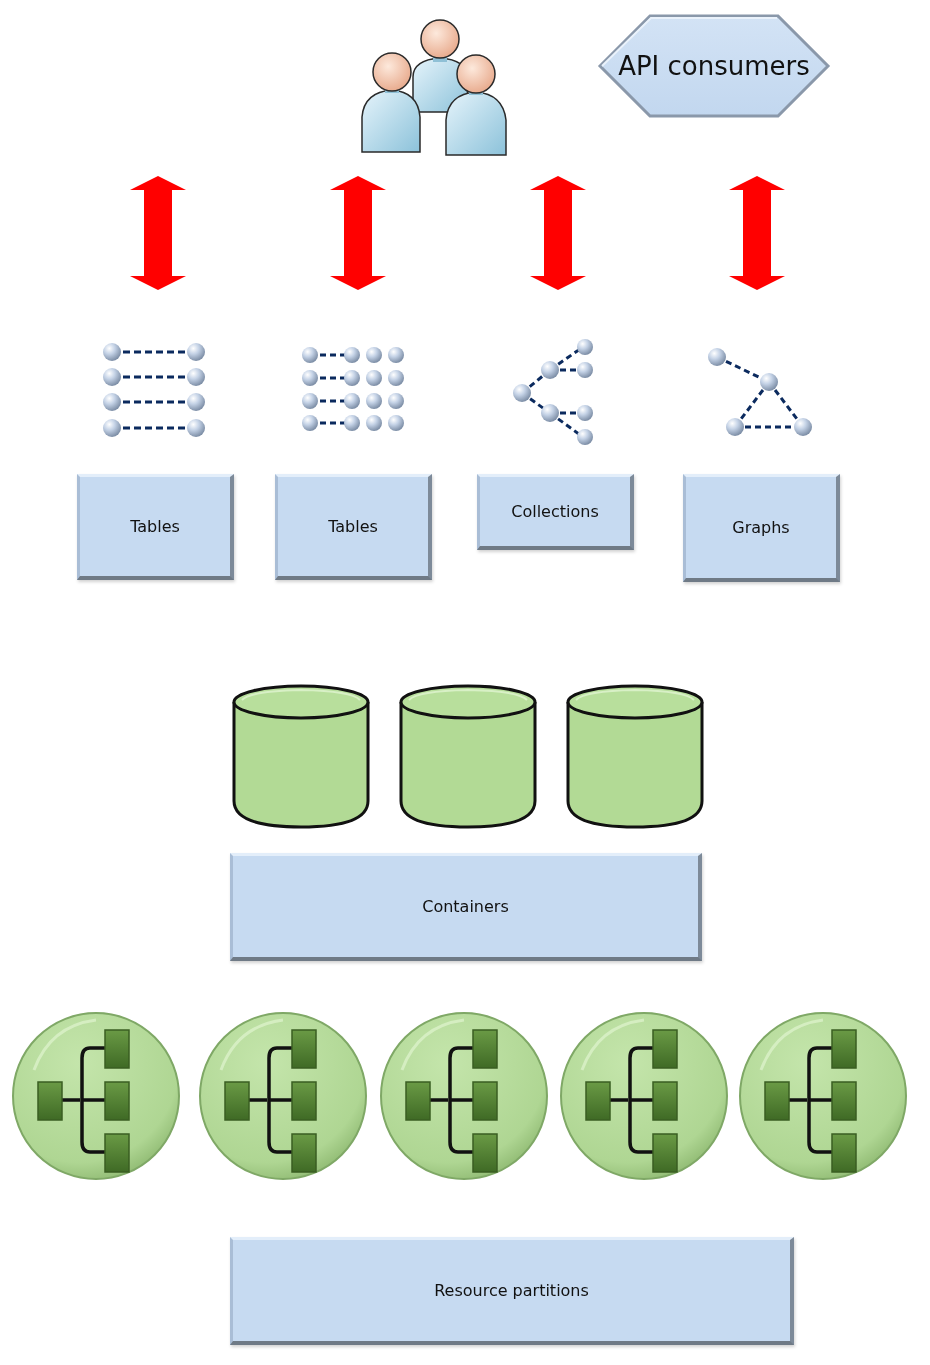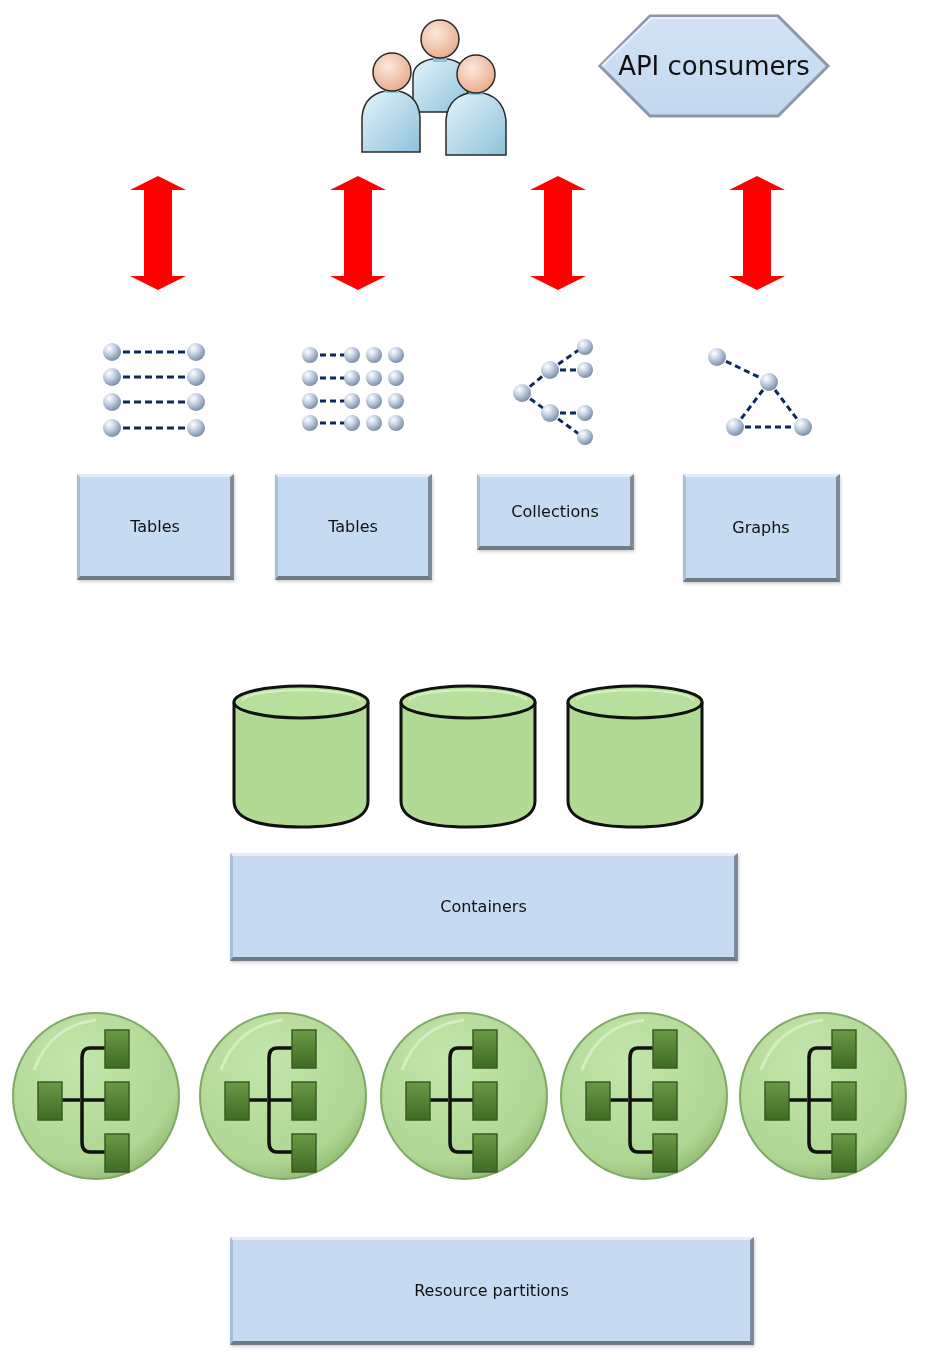--- a/index.html
+++ b/index.html
@@ -196,21 +196,21 @@
   <path d="M4 19 L4 118 Q4 144 71 144 Q138 144 138 118 L138 19" fill="#b2da95" stroke="#111" stroke-width="3"></path>
   <ellipse cx="71" cy="19" rx="67" ry="16" fill="#b8df9c" stroke="#111" stroke-width="3"></ellipse>
   <path d="M12 17 Q20 8 71 7 Q122 8 130 17" fill="none" stroke="#d8f0c6" stroke-width="2"></path>
 </svg>
 <svg class="abs" style="left:564px;top:683px" width="142" height="148" viewBox="0 0 142 148">
   <path d="M4 19 L4 118 Q4 144 71 144 Q138 144 138 118 L138 19" fill="#b2da95" stroke="#111" stroke-width="3"></path>
   <ellipse cx="71" cy="19" rx="67" ry="16" fill="#b8df9c" stroke="#111" stroke-width="3"></ellipse>
   <path d="M12 17 Q20 8 71 7 Q122 8 130 17" fill="none" stroke="#d8f0c6" stroke-width="2"></path>
 </svg>
 
-<div class="bevel-box" style="left:230px;top:853px;width:508px;height:108px;">
+<div class="bevel-box" style="left:230px;top:853px;width:472px;height:108px;">
   <span>Containers</span>
 </div>
 
 <div id="partitions">
     <svg class="abs" width="172" height="172" viewBox="0 0 172 172" style="left: 10px; top: 1010px;">
     <circle cx="86" cy="86" r="83" fill="url(#greenDisc)" stroke="#7fa866" stroke-width="2"></circle>
     <path d="M24 60 Q40 16 86 10" fill="none" stroke="#dff3cf" stroke-width="3" opacity="0.7"></path>
     <g stroke="#111" stroke-width="3.5" fill="none">
       <line x1="50" y1="90" x2="70" y2="90"></line>
       <path d="M96 38 L80 38 Q72 38 72 48 L72 132 Q72 142 80 142 L96 142"></path>
@@ -278,15 +278,15 @@
     </g>
     <g fill="url(#darkBox)" stroke="#3a5e22" stroke-width="1.5">
       <rect x="28" y="72" width="24" height="38"></rect>
       <rect x="95" y="20" width="24" height="38"></rect>
       <rect x="95" y="72" width="24" height="38"></rect>
       <rect x="95" y="124" width="24" height="38"></rect>
     </g>
   </svg>
   </div>
 
-<div class="bevel-box" style="left:230px;top:1237px;width:524px;height:108px;">
+<div class="bevel-box" style="left:230px;top:1237px;width:564px;height:108px;">
   <span>Resource partitions</span>
 </div>
 
 </body></html>

